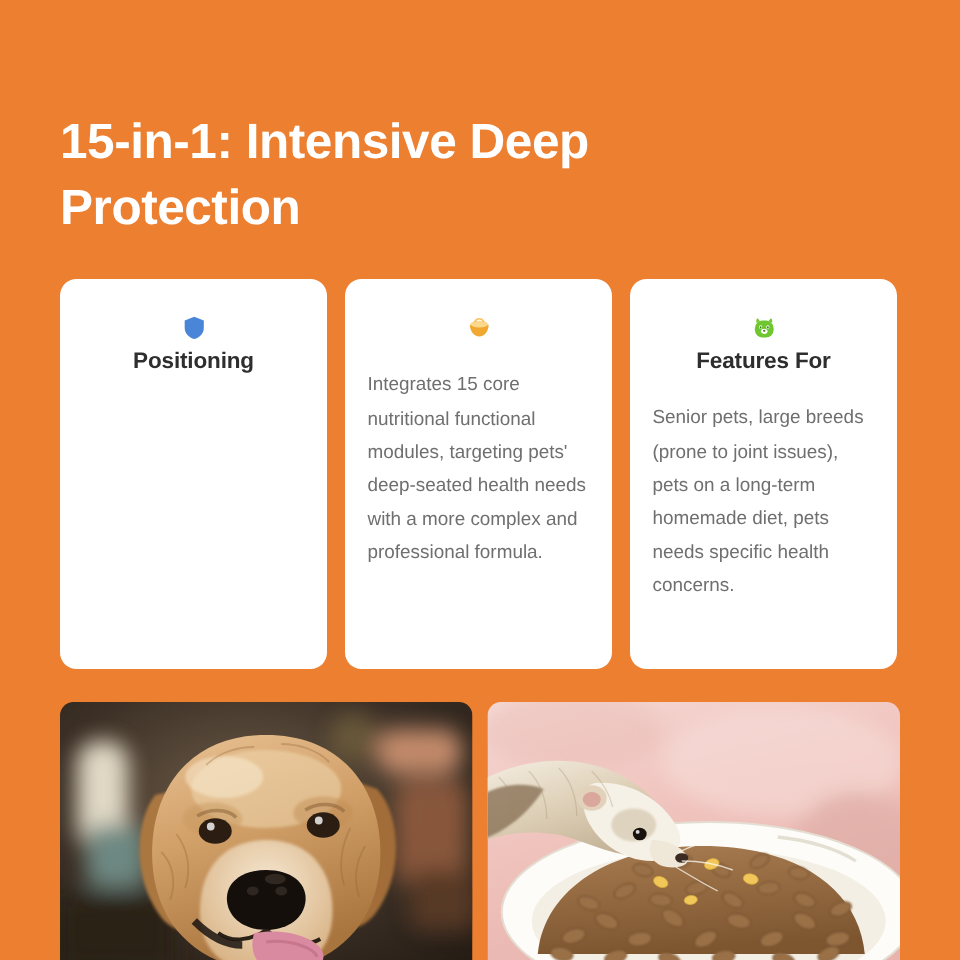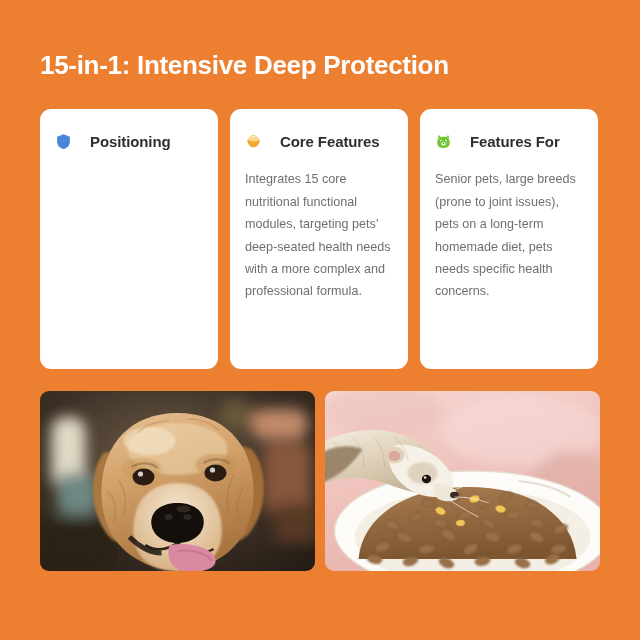--- a/index.html
+++ b/index.html
@@ -20,25 +20,25 @@
     width: 640px;
     height: 640px;
     padding: 0 40px;
     display: flex;
     flex-direction: column;
   }
 
   
   .title {
     color: #ffffff;
-    font-size: 26px;
+    font-size: 33px;
     font-weight: bold;
     line-height: 1.32;
     letter-spacing: -0.3px;
-    margin-top: 48px;
+    margin-top: 72px;
     max-width: 430px;
   }
 
   
   .cards {
     display: flex;
     gap: 12px;
     margin-top: 27px;
   }
 
@@ -48,22 +48,23 @@
     width: 178px;
     min-height: 260px;
     padding: 24px 15px 20px 15px;
     display: flex;
     flex-direction: column;
   }
 
   .card-head {
     display: flex;
     align-items: center;
-    gap: 18px;
+    gap: 5px;
     margin-bottom: 18px;
+    flex-direction: column;
   }
 
   .card-icon {
     width: 17px;
     height: 17px;
     flex: 0 0 17px;
     display: block;
   }
 
   .card-title {
@@ -119,21 +120,20 @@
 
     <div class="card">
       <div class="card-head">
         <span class="card-icon">
           <svg viewBox="0 0 24 24" xmlns="http://www.w3.org/2000/svg">
             <path d="M3.2 9.2 H20.8 C20.8 15.4 17 20.2 12 20.2 C7 20.2 3.2 15.4 3.2 9.2 Z" fill="#f0a830"></path>
             <ellipse cx="12" cy="8.6" rx="8.2" ry="3.1" fill="#fbd88e"></ellipse>
             <path d="M7.6 6.4 C8.6 4.6 10.2 3.6 12 3.6 C13.8 3.6 15.4 4.6 16.4 6.4" fill="none" stroke="#f7c463" stroke-width="1.5" stroke-linecap="round"></path>
           </svg>
         </span>
-        <span class="card-title">Core Features</span>
       </div>
       <div class="card-body">Integrates 15 core nutritional functional modules, targeting pets' deep-seated health needs with a more complex and professional formula.</div>
     </div>
 
     <div class="card">
       <div class="card-head">
         <span class="card-icon">
           <svg viewBox="0 0 24 24" xmlns="http://www.w3.org/2000/svg">
             <path d="M4.4 7.4 C4.4 5.0 4.8 3.2 5.6 3.2 C6.4 3.2 7.2 4.6 7.8 5.8 Z" fill="#6ec72e"></path>
             <path d="M19.6 7.4 C19.6 5.0 19.2 3.2 18.4 3.2 C17.6 3.2 16.8 4.6 16.2 5.8 Z" fill="#6ec72e"></path>

